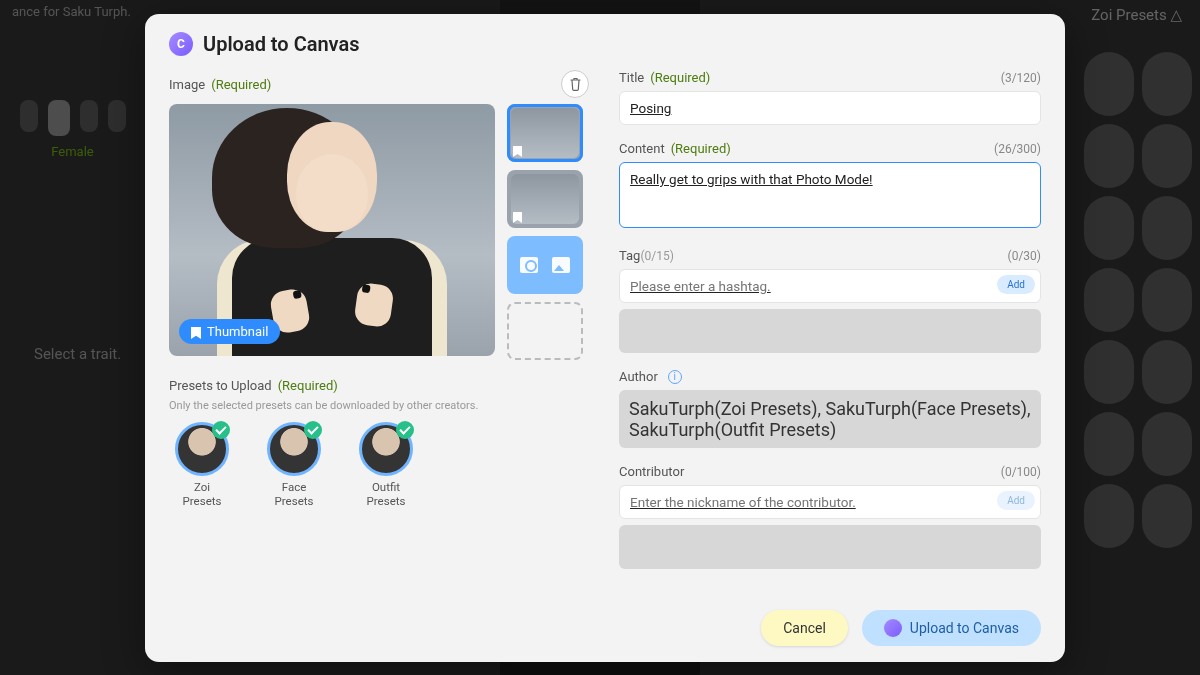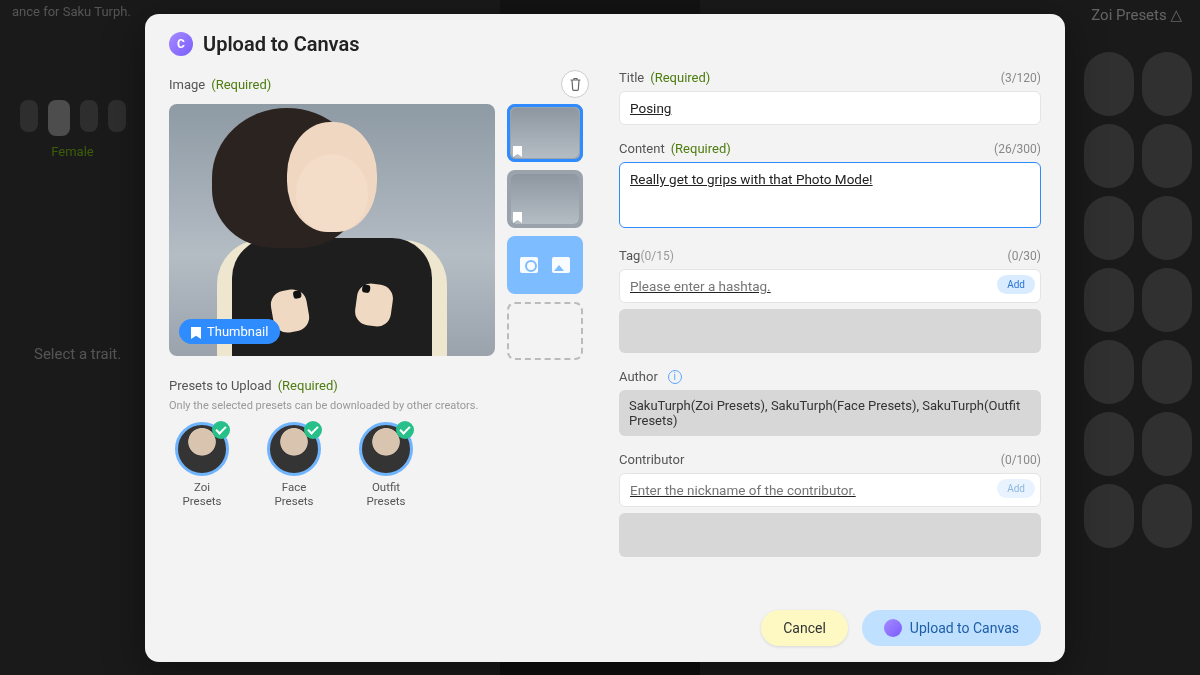--- a/index.html
+++ b/index.html
@@ -77,21 +77,21 @@
 .preset .pl { font-size:11.5px; color:#555; line-height:1.25;}
 
 
 .field-block { margin-bottom:16px;}
 .input, .textarea { width:100%; background:#fff; border:1px solid #e4e4e4; border-radius:6px; padding:8px 10px; font-size:13.5px; color:#222;}
 .textarea { height:66px; resize:none; border:1.5px solid #2f8cff;}
 .tag-wrap { position:relative;}
 .tag-wrap .add-btn { position:absolute; right:6px; top:6px; background:#d9ecff; color:#2a72d4; border:none; font-size:10px; padding:4px 10px; border-radius:12px;}
 .chips { height:44px; background:#d7d7d7; border-radius:6px; margin-top:6px;}
 .info-ic { display:inline-flex; width:14px; height:14px; border-radius:50%; border:1.5px solid #5aa7ff; color:#5aa7ff; font-size:10px; align-items:center; justify-content:center; margin-left:4px;}
-.author-box { background:#d7d7d7; border-radius:6px; padding:8px 10px; font-size:13px; color:#333;}
+.author-box { background:#d7d7d7; border-radius:6px; padding:8px 10px; font-size:18px; color:#333;}
 
 .modal-foot { display:flex; justify-content:flex-end; gap:14px; padding-top:10px;}
 .btn { padding:9px 22px; border-radius:22px; font-size:14px; border:none; cursor:pointer;}
 .btn-cancel { background:#fef9c3; color:#333; box-shadow:0 1px 3px rgba(0,0,0,.12);}
 .btn-upload { background:#bfe0ff; color:#1e5ea8; display:flex; align-items:center; gap:8px;}
 .btn-upload .lg { width:18px; height:18px; border-radius:50%; background:linear-gradient(135deg,#a58bff,#7a5cff);}
 input,textarea{font-family:inherit;text-decoration:underline;}
 </style>
 </head>
 <body>

